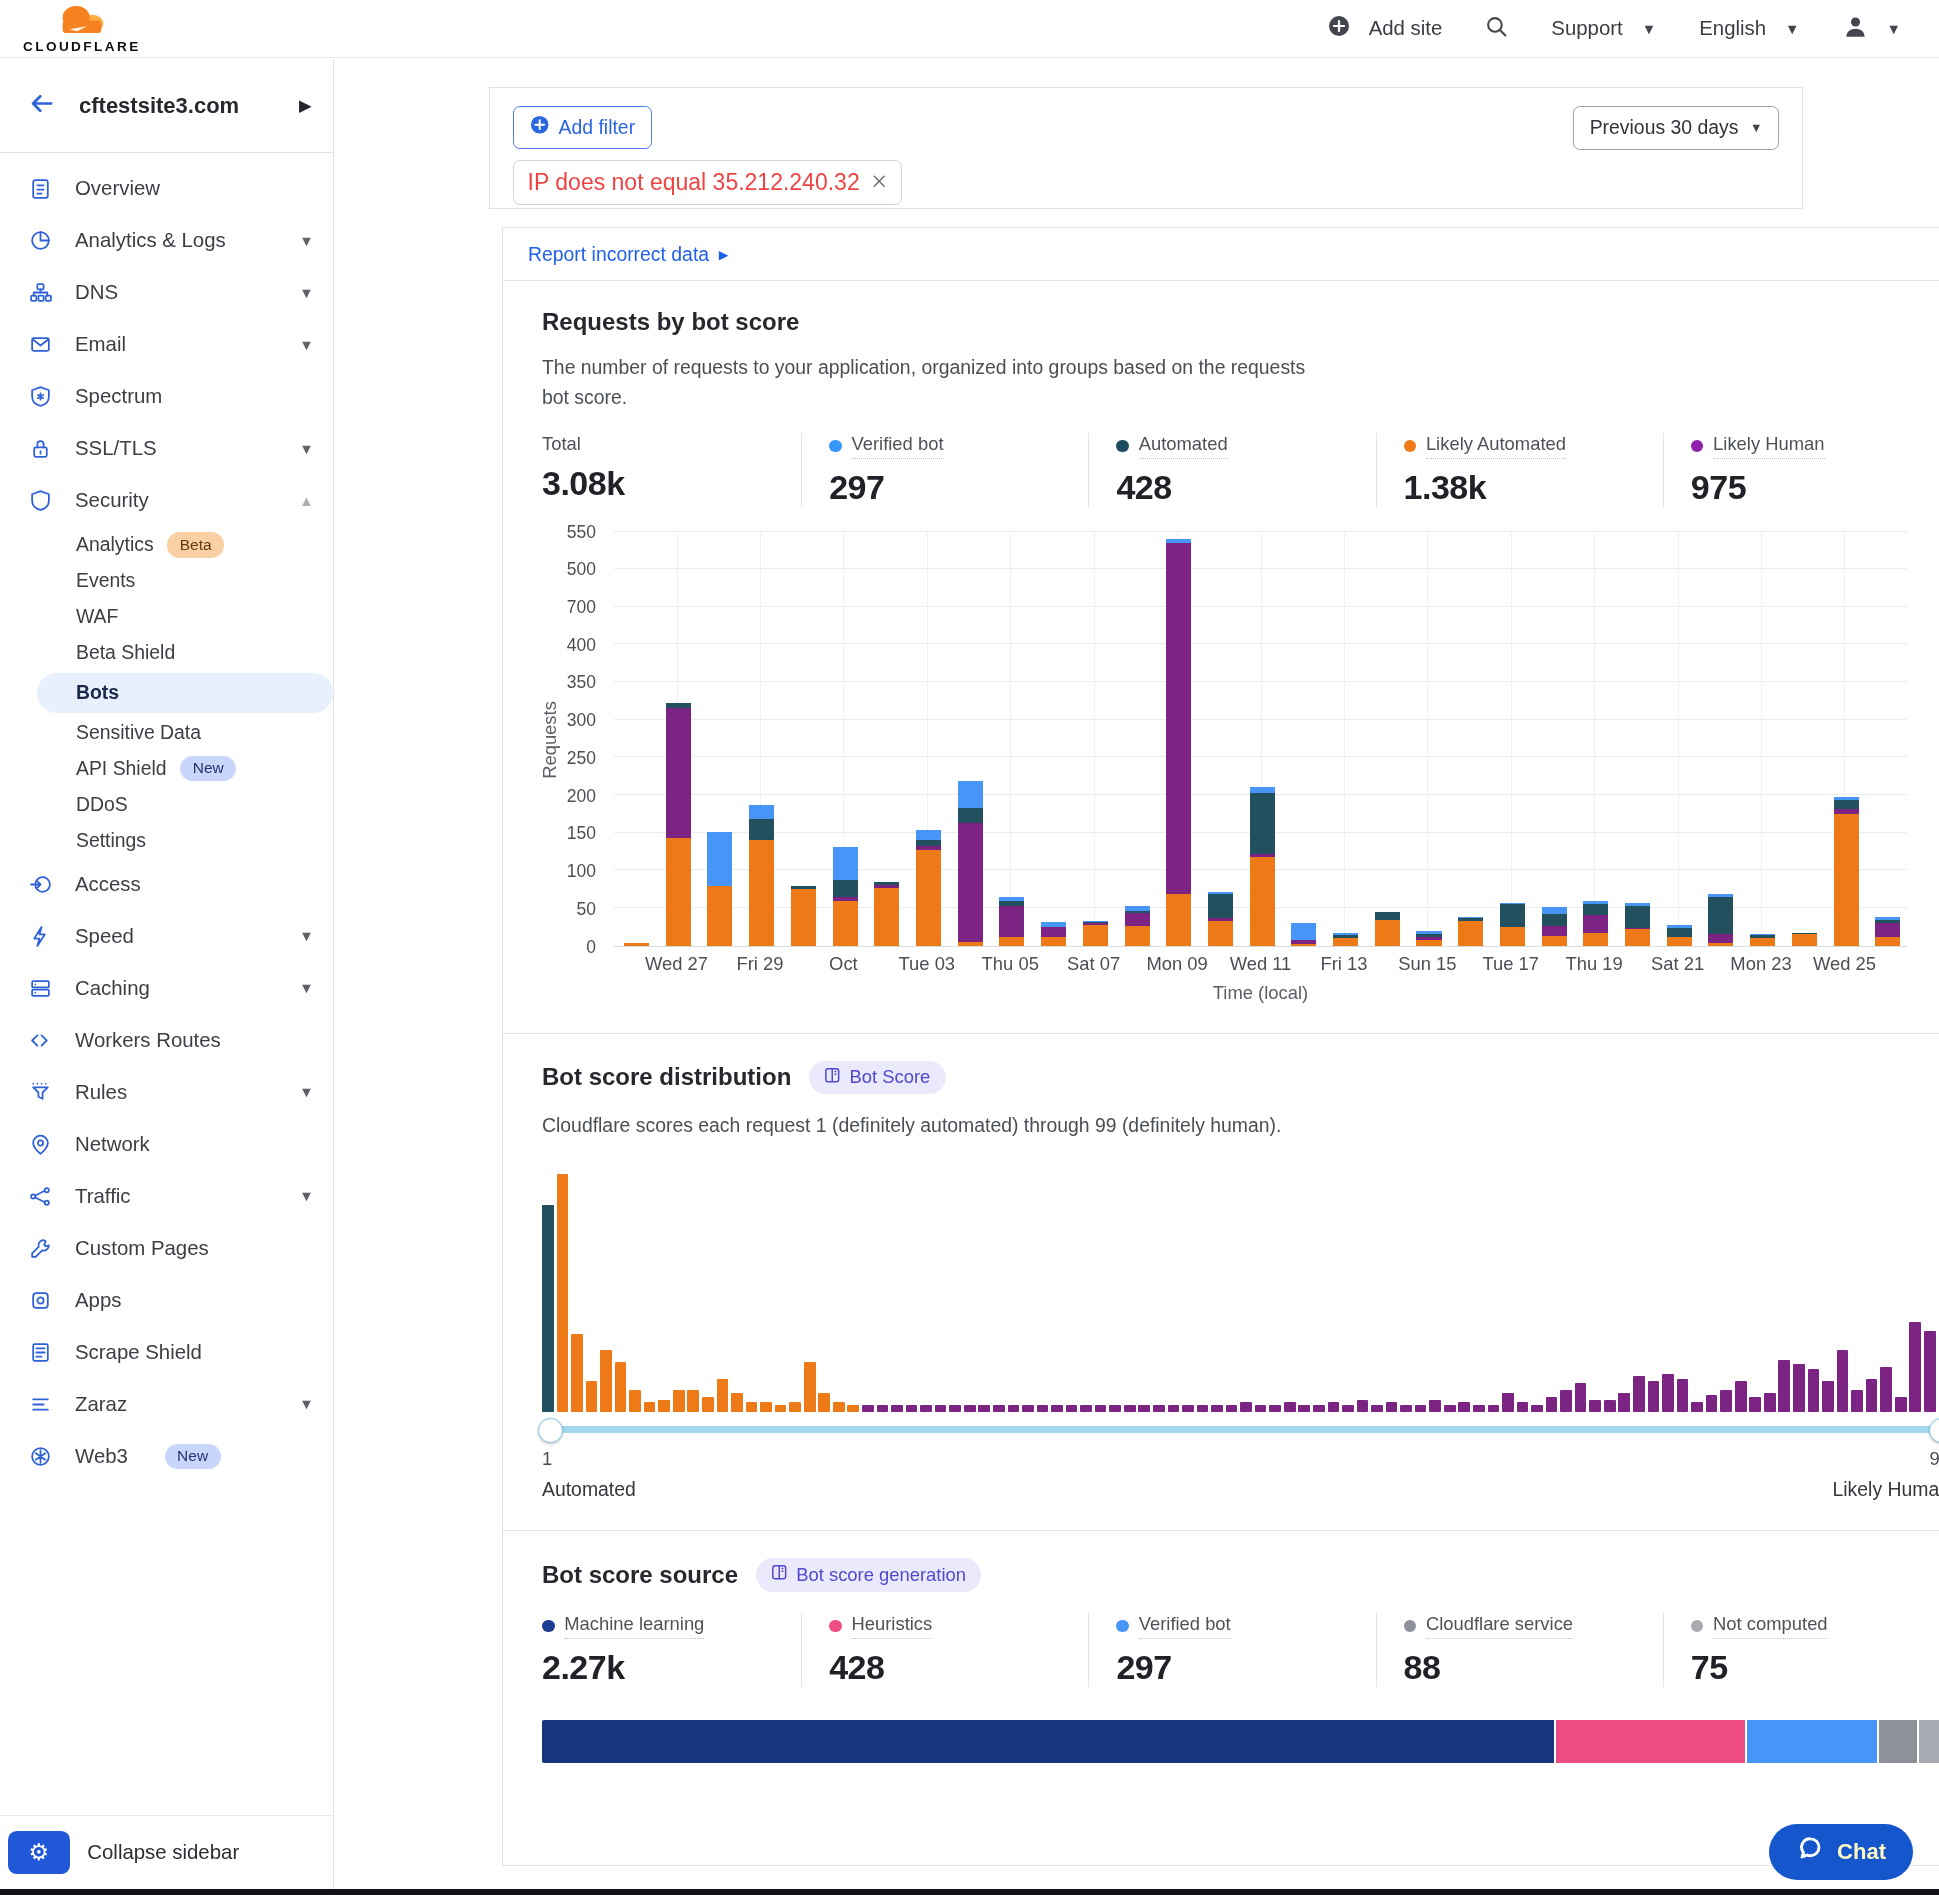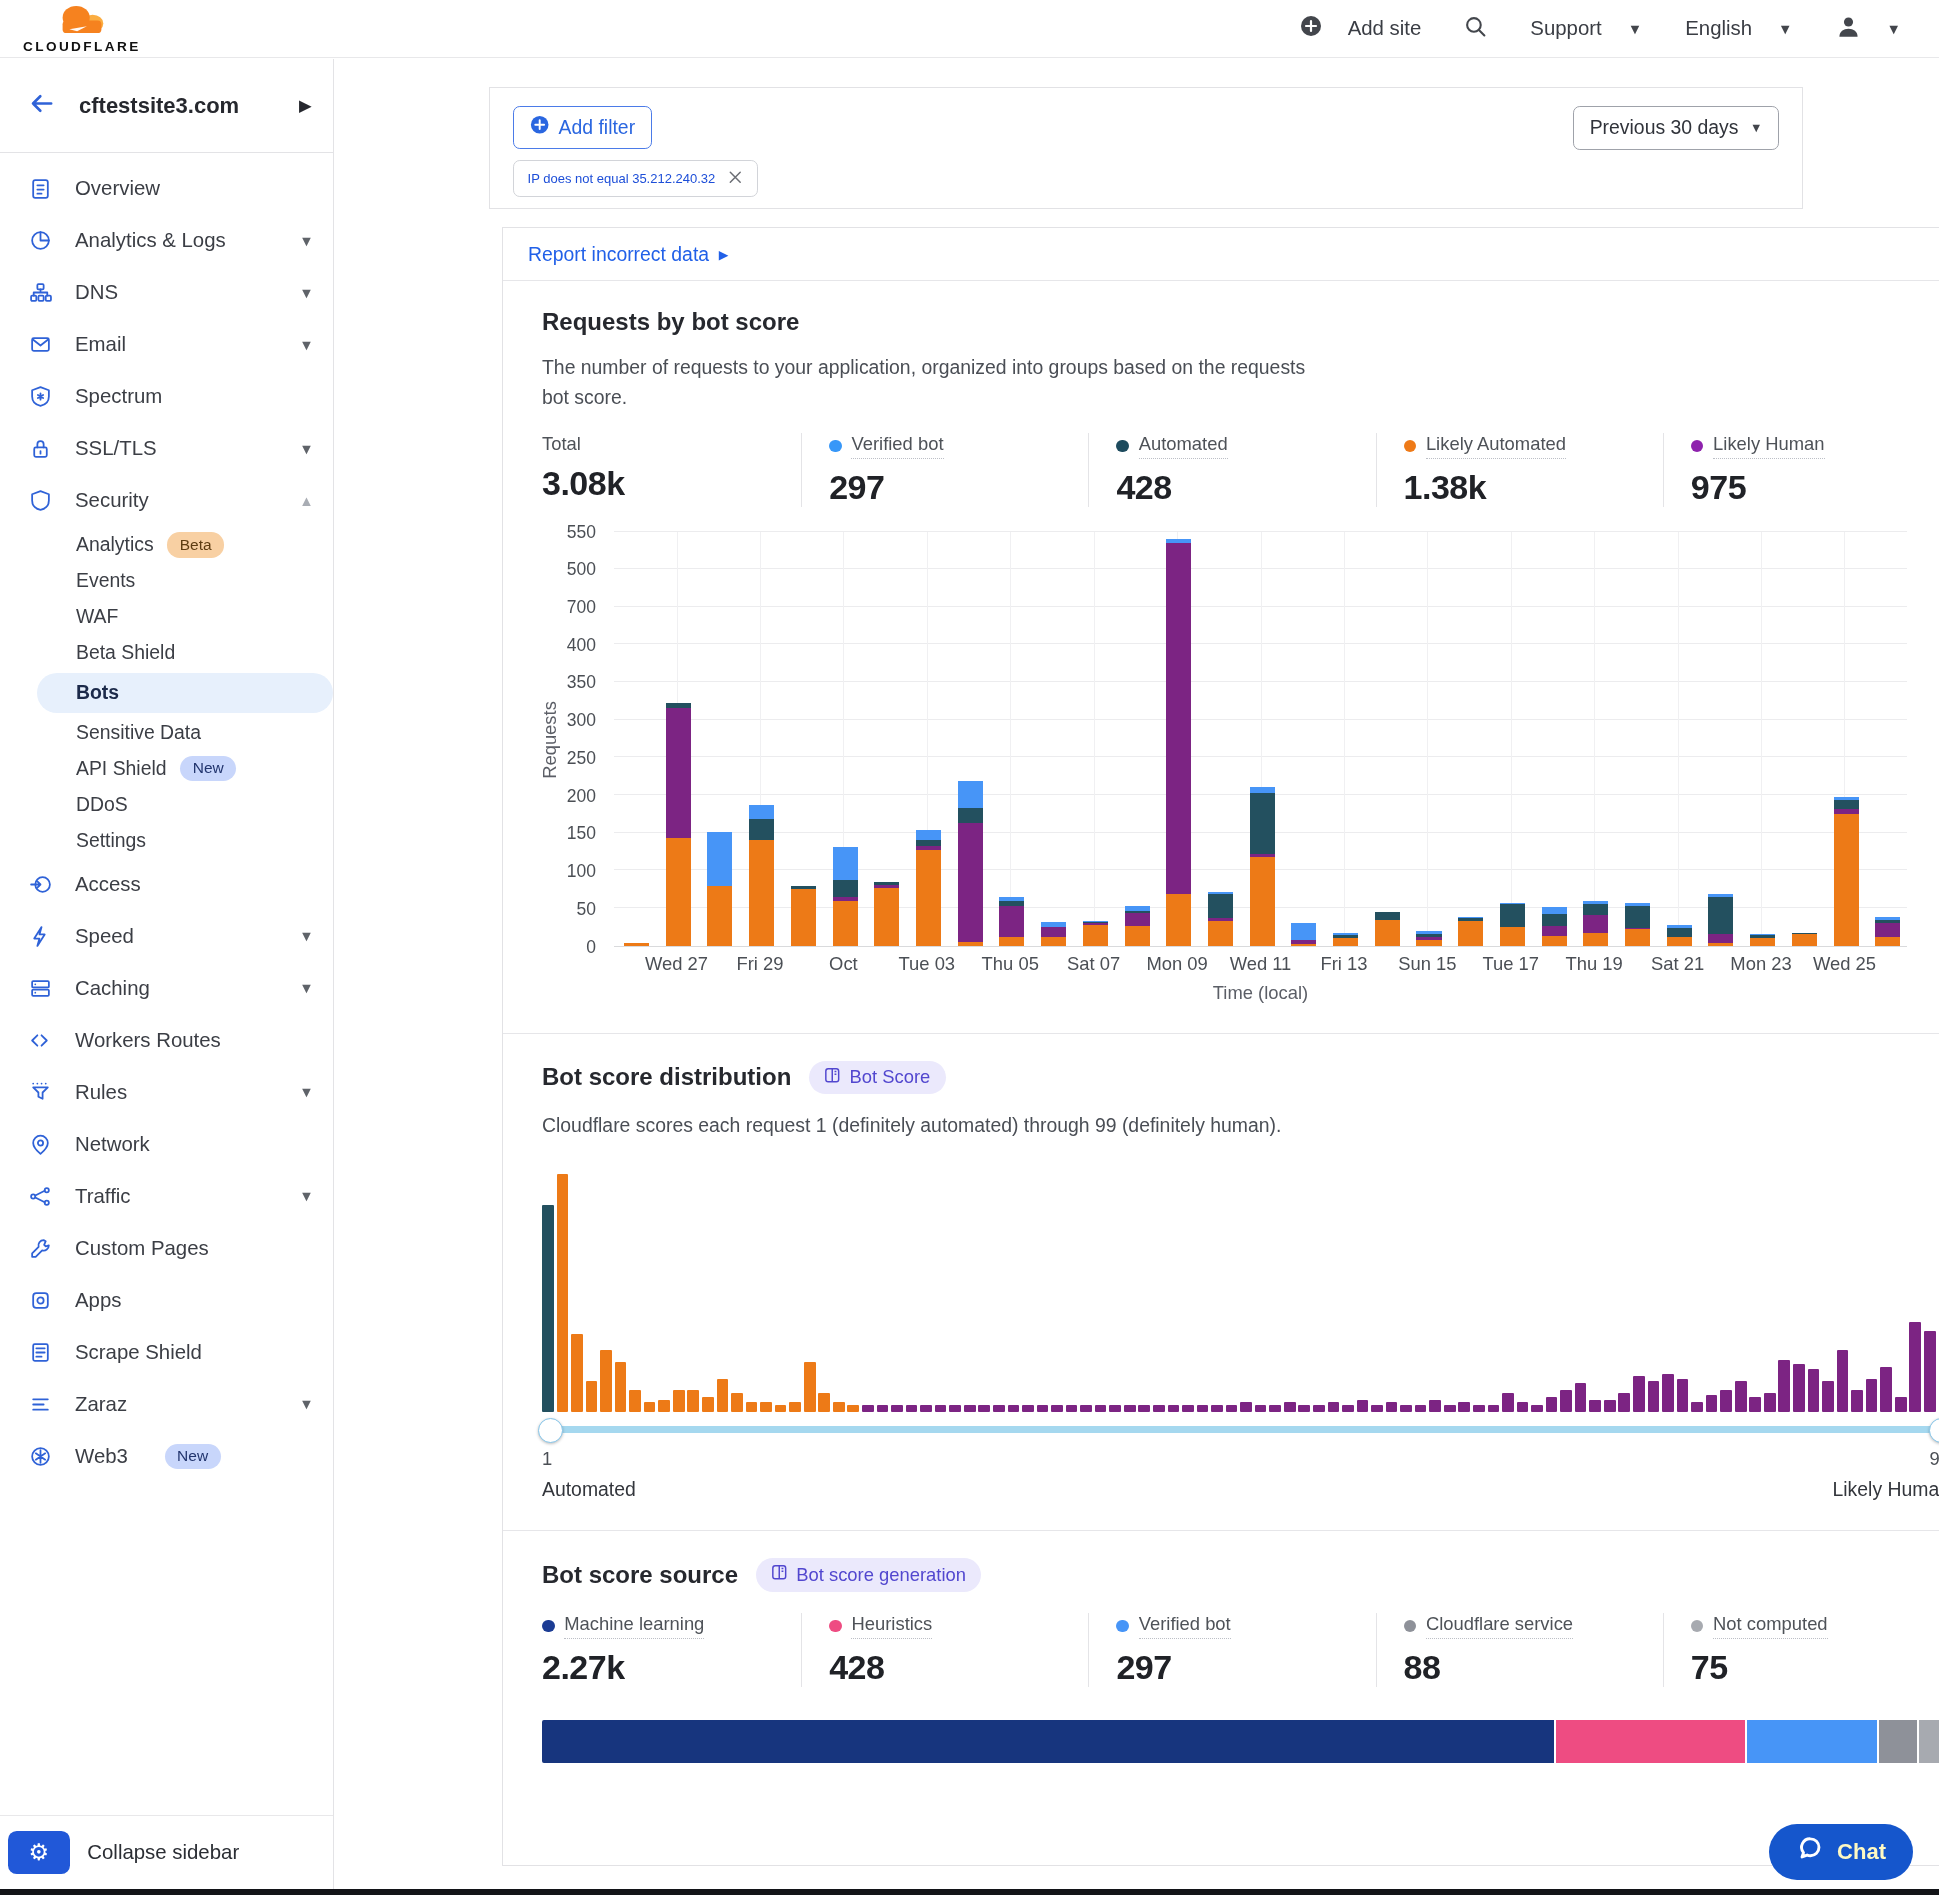--- a/index.html
+++ b/index.html
@@ -6,21 +6,21 @@
   html,body { width:1940px; height:1895px; overflow:hidden; background:#fff;
     font-family:"Liberation Sans", sans-serif; color:#34373d; }
   .page { position:relative; width:1940px; height:1895px; background:#fff; }
 
   
   .top { position:absolute; top:0; left:0; right:0; height:58px; background:#fff;
     border-bottom:1px solid #e8e8ea; display:flex; align-items:center; z-index:20; }
   .logo { display:flex; flex-direction:column; align-items:center; margin-left:23px; cursor:pointer; }
   .logo-word { font-size:13.6px; font-weight:700; letter-spacing:2.4px; color:#111; margin-top:-1.9px; }
   .top-right { margin-left:auto; display:flex; align-items:center; gap:43px; padding-right:39px; }
-  .hitem { display:flex; align-items:center; gap:26px; font-size:20.4px; color:#3a3d44; cursor:pointer; }
+  .hitem { display:flex; align-items:center; gap:19px; font-size:20.4px; color:#3a3d44; cursor:pointer; }
   .caret { font-size:14.6px; color:#43464c; }
 
   
   .sidebar { position:absolute; top:59px; left:0; bottom:5.8px; width:334px; background:#fff;
     border-right:1px solid #e3e3e6; z-index:10; }
   .site-row { height:94px; display:flex; align-items:center; gap:23px; padding:0 21.3px 0 27px;
     border-bottom:1px solid #e3e3e6; cursor:pointer; }
   .site-name { font-size:22px; font-weight:700; color:#26282e; }
   .chev-r { margin-left:auto; font-size:16.5px; color:#26282e; }
   .nav { padding-top:9.7px; }
@@ -42,21 +42,21 @@
     font-size:23px; cursor:pointer; display:flex; align-items:center; justify-content:center; }
   .collapse-lab { font-size:20.4px; color:#2b2e34; cursor:pointer; }
 
   
   .card { position:absolute; background:#fff; border:1px solid #e2e2e5; }
   #filter-card { left:489px; top:87px; width:1314px; height:122px; padding:17.5px 23px; }
   .add-filter { display:inline-flex; align-items:center; gap:9.7px; border:1px solid #4b7be8; color:#2a66e0;
     background:#fff; border-radius:6.8px; padding:8.7px 15.5px; font-size:19.4px; cursor:pointer;
     font-family:inherit; }
   .chip { display:inline-flex; align-items:center; gap:11.6px; border:1px solid #d2d4d9; border-radius:6.8px;
-    padding:7.8px 13.6px; font-size:13px; color:#1d4ed8; margin-top:10.7px; cursor:default; }
+    padding:7.8px 13.6px; font-size:23px; color:#ef4444; margin-top:10.7px; cursor:default; }
   .chip svg { cursor:pointer; }
   .range-btn { position:absolute; right:23px; top:17.5px; display:inline-flex; align-items:center; gap:11.6px;
     border:1px solid #9fa2aa; border-radius:6.8px; background:#fff; padding:9.7px 15.5px; font-size:19.4px;
     color:#30333a; cursor:pointer; font-family:inherit; }
   .range-btn .caret { font-size:12.6px; }
 
   #analytics-card { left:502px; top:227px; width:1488px; height:1639px; }
   .report-row { height:53px; display:flex; align-items:center; padding:0 25px; border-bottom:1px solid #e6e6e9; }
   .report-link { color:#2160e8; font-size:19.4px; display:flex; align-items:center; gap:9.7px;
     cursor:pointer; text-decoration:none; }

